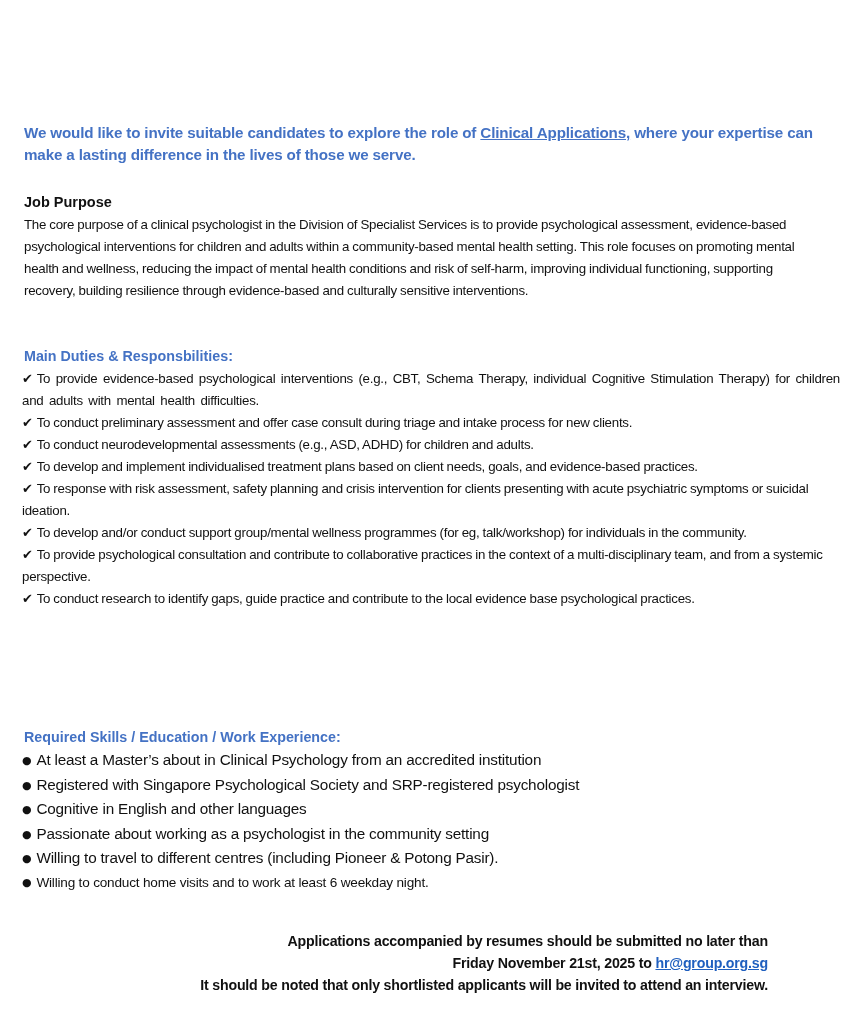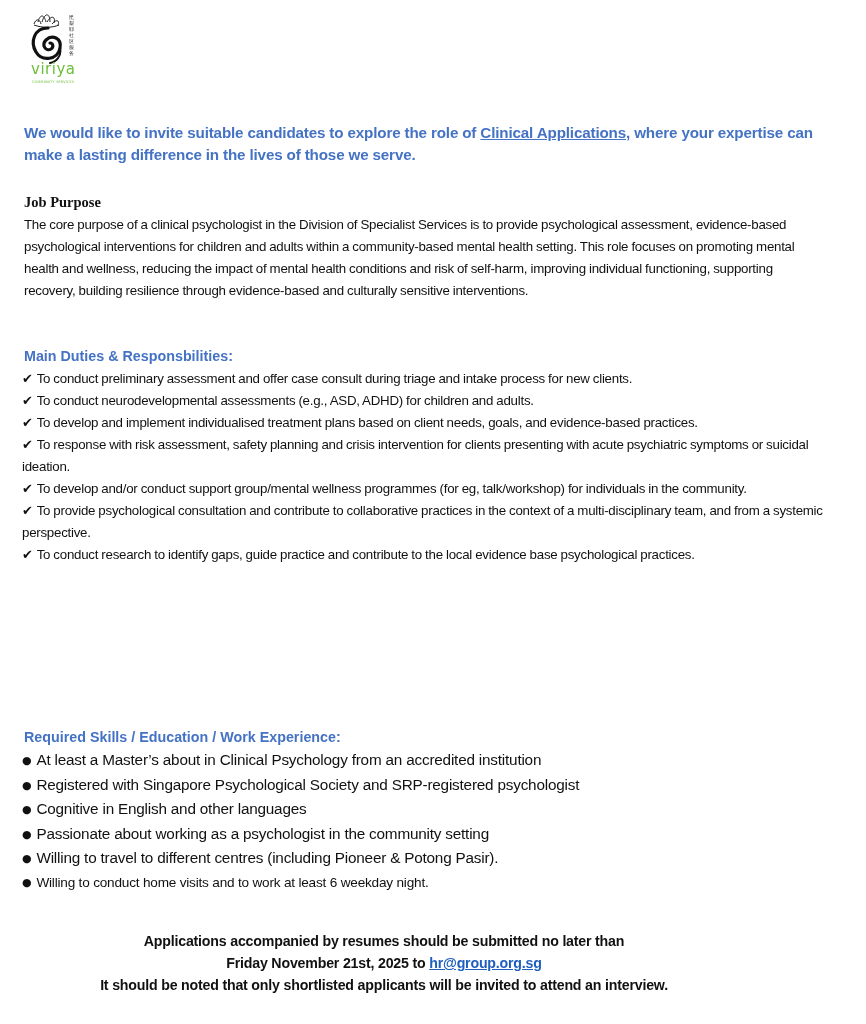--- a/index.html
+++ b/index.html
@@ -77,21 +77,21 @@
       text-decoration: underline;
       color: #4472c4;
       cursor: pointer;
     }
 
     
     .jp-title {
       position: absolute;
       left: 24px;
       top: 194px;
-      font-family: Liberation Serif, serif;
+      font-family: Liberation Sans, sans-serif;
       font-weight: bold;
       font-size: 14.5px;
       color: #111;
     }
     .jp-body {
       position: absolute;
       left: 24px;
       top: 214px;
       width: 790px;
       font-family: "Liberation Sans", sans-serif;
@@ -160,66 +160,50 @@
       margin-right: 5px;
       vertical-align: 1px;
     }
 
     
     .footer {
       position: absolute;
       left: 0;
       top: 930px;
       width: 768px;
-      text-align: center;
+      text-align: right;
       font-family: "Liberation Sans", sans-serif;
       font-weight: bold;
       font-size: 14.2px;
       line-height: 22px;
       color: #111;
       letter-spacing: -0.2px;
     }
     .footer .email {
       color: #1f5fbf;
       text-decoration: underline;
       cursor: pointer;
     }
   </style>
 </head>
 <body>
 
 <div class="page">
 
-  <div class="logo">
-    <svg width="44" height="52" viewBox="0 0 44 52">
-
-      <path d="M12 10 C14 2, 18 2, 20 10" fill="none" stroke="#222" stroke-width="1"></path>
-      <path d="M16 10 C19 0, 24 1, 24 10" fill="none" stroke="#222" stroke-width="1"></path>
-      <path d="M21 10 C25 3, 30 4, 28 11" fill="none" stroke="#222" stroke-width="1"></path>
-      <path d="M8 12 C10 6, 14 7, 15 12" fill="none" stroke="#222" stroke-width="1"></path>
-      <path d="M26 12 C30 7, 34 8, 32 13" fill="none" stroke="#222" stroke-width="1"></path>
-      <path d="M8 13 C16 16, 26 16, 33 13" fill="none" stroke="#222" stroke-width="1"></path>
-
-      <path d="M22 16 C8 16, 4 30, 10 40 C16 50, 32 48, 34 36 C36 26, 26 22, 20 28 C15 33, 20 40, 25 37 C28 35, 27 31, 24 31" fill="none" stroke="#111" stroke-width="3.2" stroke-linecap="round"></path>
-      <path d="M34 36 C36 44, 30 50, 24 51" fill="none" stroke="#111" stroke-width="2" stroke-linecap="round"></path>
-    </svg>
-    <div class="logo-cjk">毘梨耶社区服务</div>
-    <div class="logo-word">viriya</div>
-    <div class="logo-sub">COMMUNITY SERVICES</div>
-  </div>
 
   <div class="intro">
     <span>We would like to invite suitable candidates to explore the role of </span><span class="link">Clinical Applications,</span><span> where your expertise can make a lasting difference in the lives of those we serve.</span>
   </div>
 
   <div class="jp-title">Job Purpose</div>
   <div class="jp-body">The core purpose of a clinical psychologist in the Division of Specialist Services is to provide psychological assessment, evidence-based psychological interventions for children and adults within a community-based mental health setting.  This role focuses on promoting mental health and wellness, reducing the impact of mental health conditions and risk of self-harm, improving individual functioning, supporting recovery, building resilience through evidence-based and culturally sensitive interventions.</div>
 
   <div class="section-title duties-title">Main Duties &amp; Responsbilities:</div>
   <ul class="duties">
+    <li class="justify"><span class="check">✔</span><span>To provide evidence-based psychological interventions (e.g., CBT, Schema Therapy, individual Cognitive Stimulation Therapy) for children and adults with mental health difficulties.</span></li>
     <li><span class="check">✔</span><span>To  conduct preliminary assessment and offer case consult during triage and intake process for new clients.</span></li>
     <li><span class="check">✔</span><span>To conduct neurodevelopmental assessments (e.g., ASD, ADHD) for children and adults.</span></li>
     <li><span class="check">✔</span><span>To develop and implement individualised treatment plans based on client needs, goals, and evidence-based practices.</span></li>
     <li><span class="check">✔</span><span>To response with risk assessment, safety planning and crisis intervention for clients presenting with acute psychiatric symptoms or suicidal ideation.</span></li>
     <li><span class="check">✔</span><span>To develop and/or conduct support group/mental wellness programmes (for eg, talk/workshop) for individuals in the community.</span></li>
     <li><span class="check">✔</span><span>To provide psychological consultation and contribute to collaborative practices in the context of a multi-disciplinary team, and from a systemic perspective.</span></li>
     <li><span class="check">✔</span><span>To conduct research to identify gaps, guide practice and contribute to the local evidence base psychological practices.</span></li>
   </ul>
 
   <div class="section-title skills-title">Required Skills / Education / Work Experience:</div>

